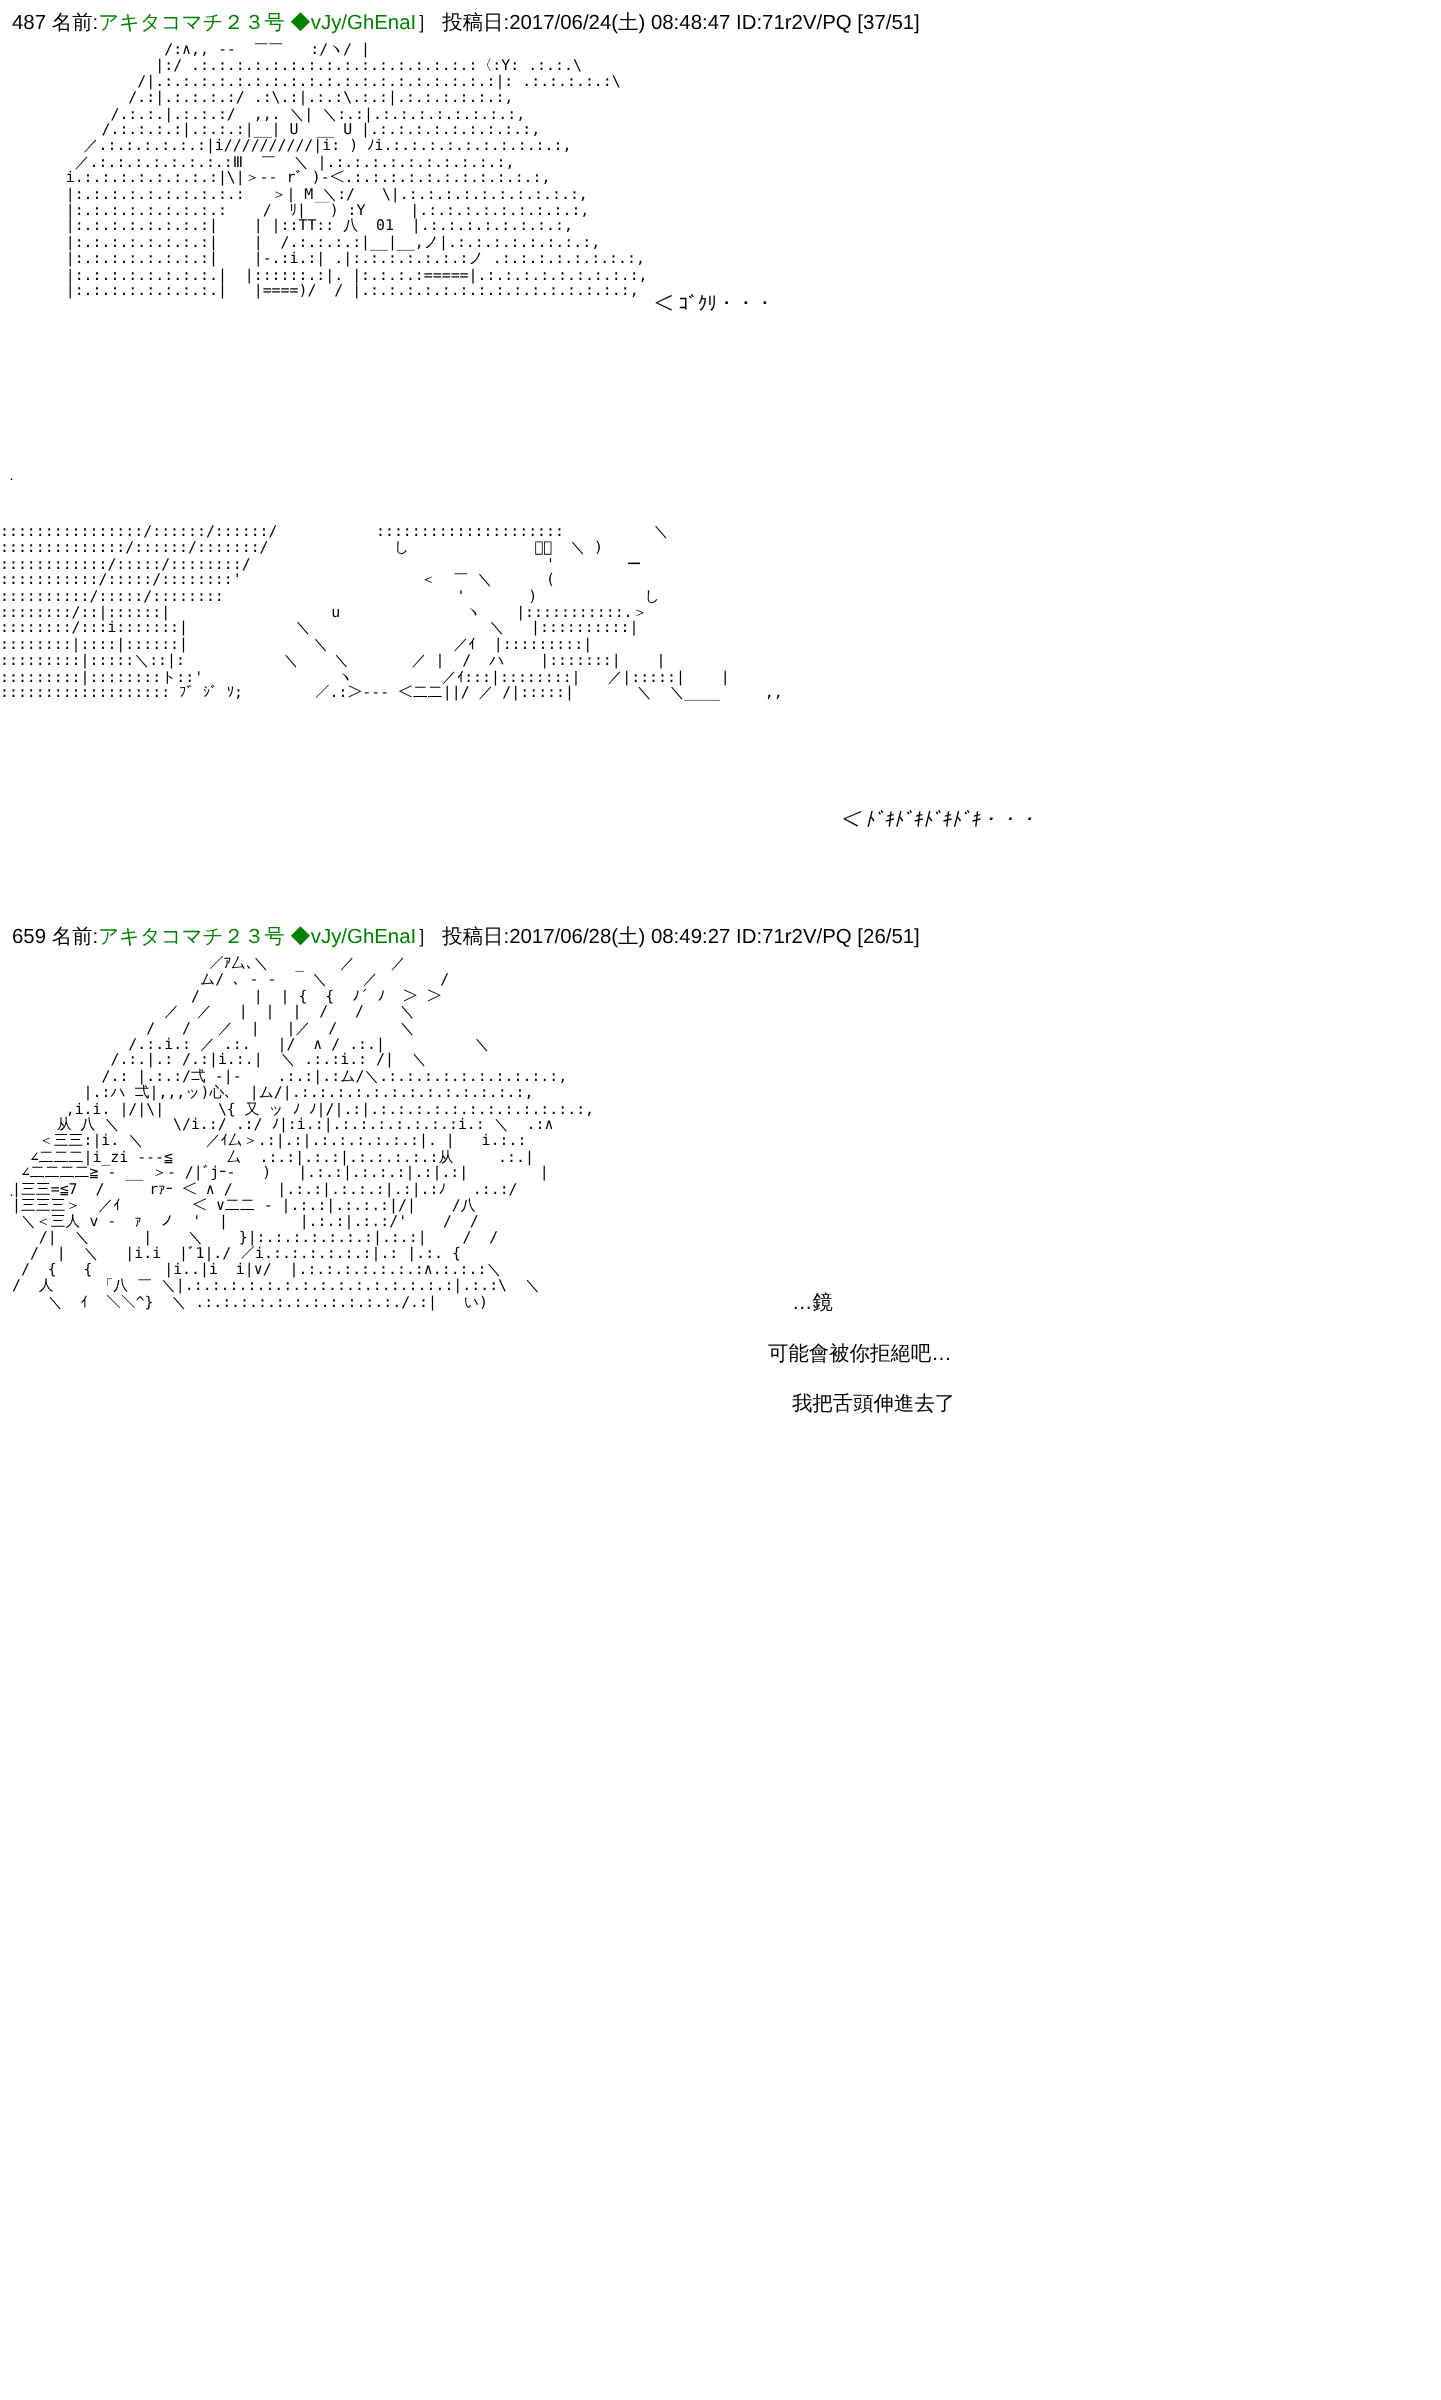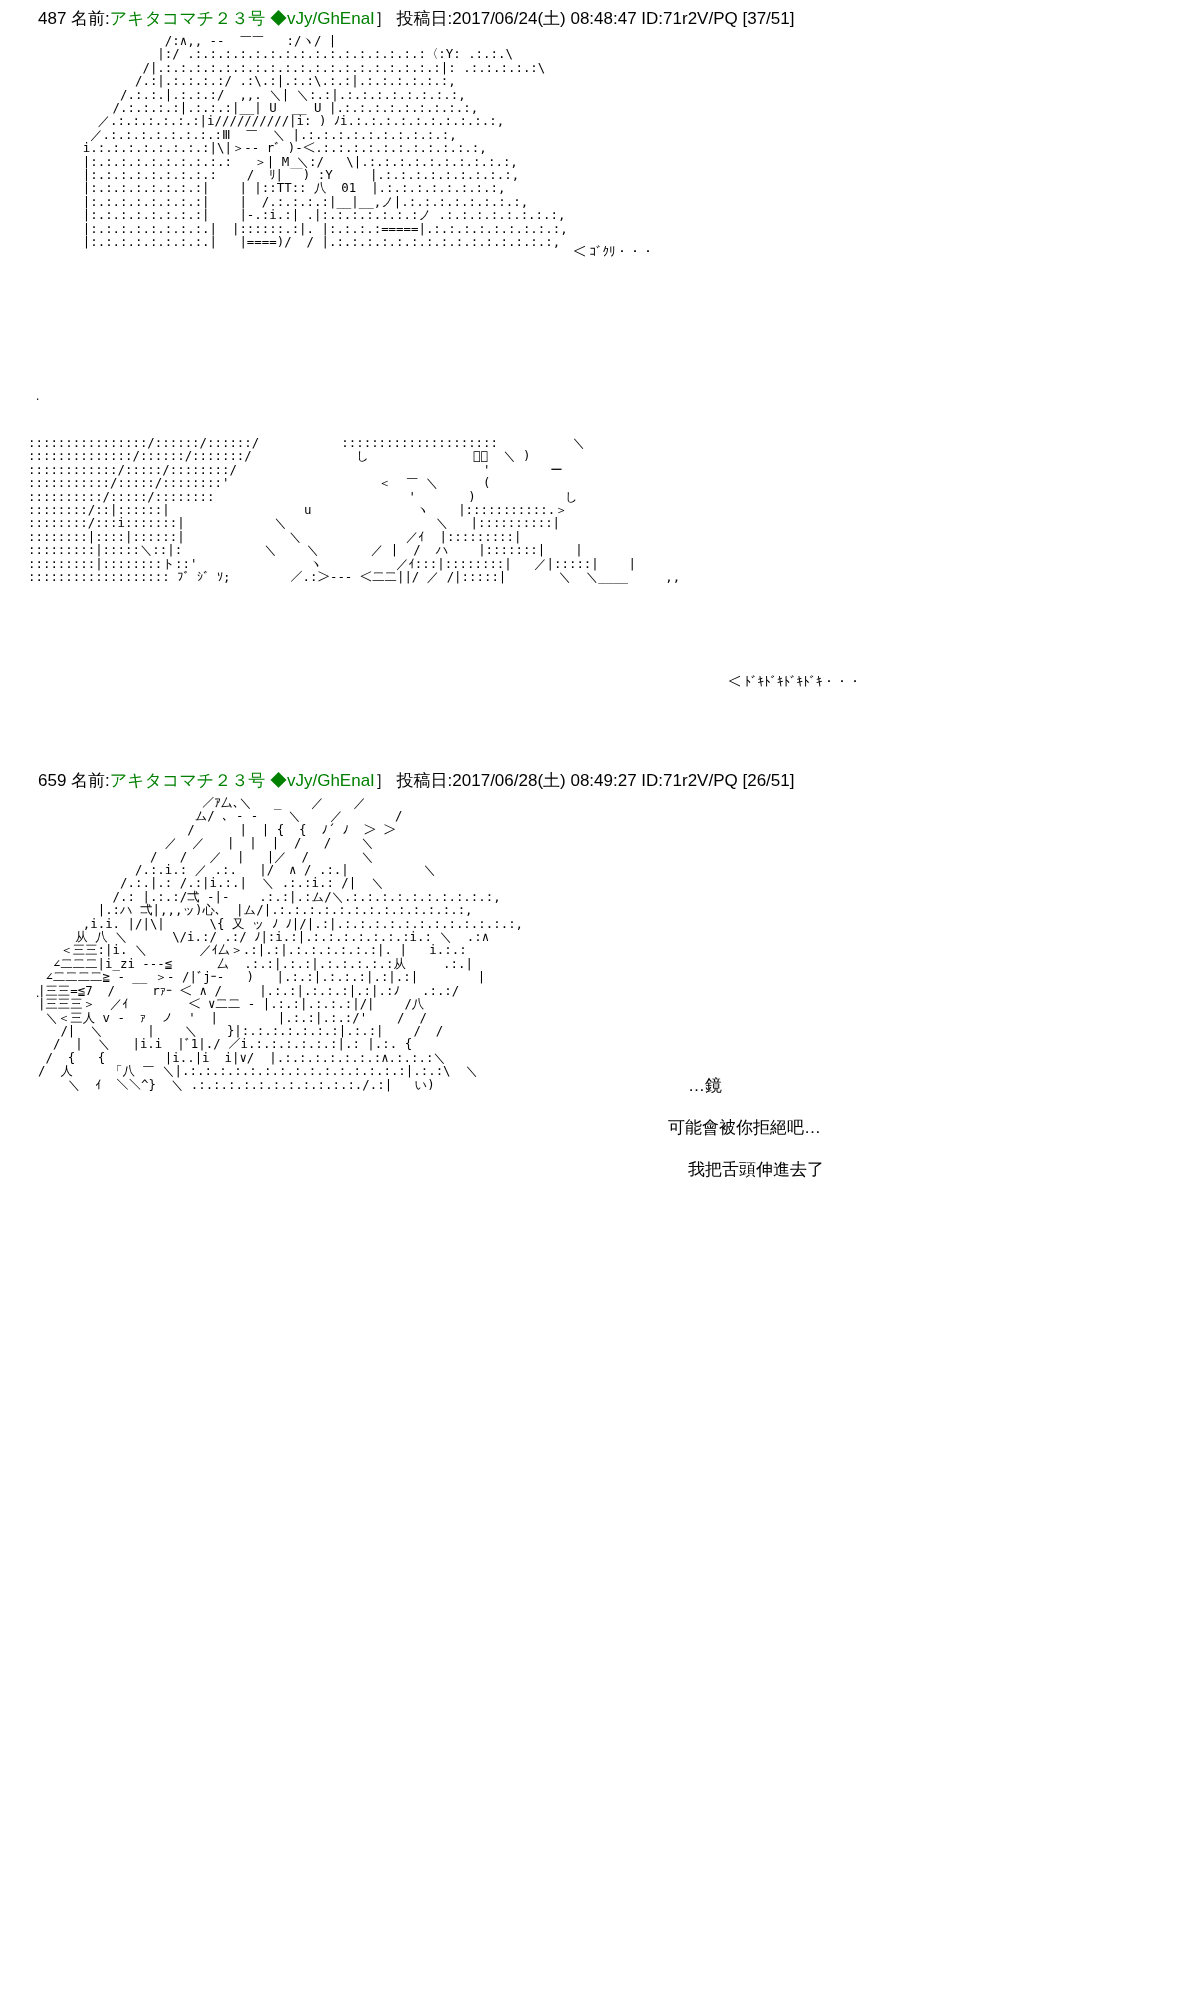--- a/index.html
+++ b/index.html
@@ -10,21 +10,20 @@
   body {
     width: 1201px;
     min-height: 2000px;
     font-family: "Liberation Sans", sans-serif;
     color: #000000;
   }
   .page {
     width: 954px;
     position: relative;
     padding: 0;
-    margin-left: 28px;
   }
   .post {
     position: relative;
   }
   .post-header {
     font-size: 17px;
     line-height: 22px;
     padding: 8px 0 4px 10px;
     white-space: nowrap;
     color: #000000;
@@ -58,21 +57,21 @@
     line-height: 13.4px;
     letter-spacing: 0px;
     margin: 0;
     padding: 0;
     white-space: pre;
     color: #000000;
   }
   .sfx {
     position: absolute;
     font-family: "Liberation Sans", sans-serif;
-    font-size: 13px;
+    font-size: 16px;
     color: #000000;
     white-space: nowrap;
   }
   .dialog {
     position: absolute;
     font-family: "Liberation Sans", sans-serif;
     font-size: 17px;
     line-height: 40px;
     color: #000000;
     white-space: pre-line;
@@ -131,21 +130,21 @@
 ::::::::::::::/::::::/:::::::/              し              ／ﾞ  ＼ )
 ::::::::::::/:::::/::::::::/                                 '        ー
 :::::::::::/:::::/::::::::'                    ＜  ￣ ＼      (
 ::::::::::/:::::/::::::::                          '       )            し
 ::::::::/::|::::::|                  u              ヽ    |:::::::::::.＞
 ::::::::/:::i:::::::|            ＼                    ＼   |::::::::::|
 ::::::::|::::|::::::|              ＼              ／ｲ  |:::::::::|
 :::::::::|:::::＼::|:           ＼    ＼       ／ |  /  ハ    |:::::::|    |
 :::::::::|::::::::ト::'               ヽ          ／ｲ:::|::::::::|   ／|:::::|    |
 ::::::::::::::::::: ﾌﾞ ｼﾞ ｿ;        ／.:＞--- ＜二二||/ ／ /|:::::|       ＼  ＼____     ,,</pre>
-      <div class="sfx" style="left:700px; top:238px;">＜ ﾄﾞｷﾄﾞｷﾄﾞｷﾄﾞｷ・・・</div>
+      <div class="sfx" style="left:700px; top:238px;font-style:italic;">＜ ﾄﾞｷﾄﾞｷﾄﾞｷﾄﾞｷ・・・</div>
     </div>
   </div>
 
   <div class="spacer-md"></div>
 
   <div class="post">
     <div class="post-header">
       <span class="num">659</span>
       <span class="label">名前:</span><span class="name">アキタコマチ２３号</span>
       <span class="trip">◆</span><span class="trip">vJy/GhEnaI</span><span class="label">］</span>

